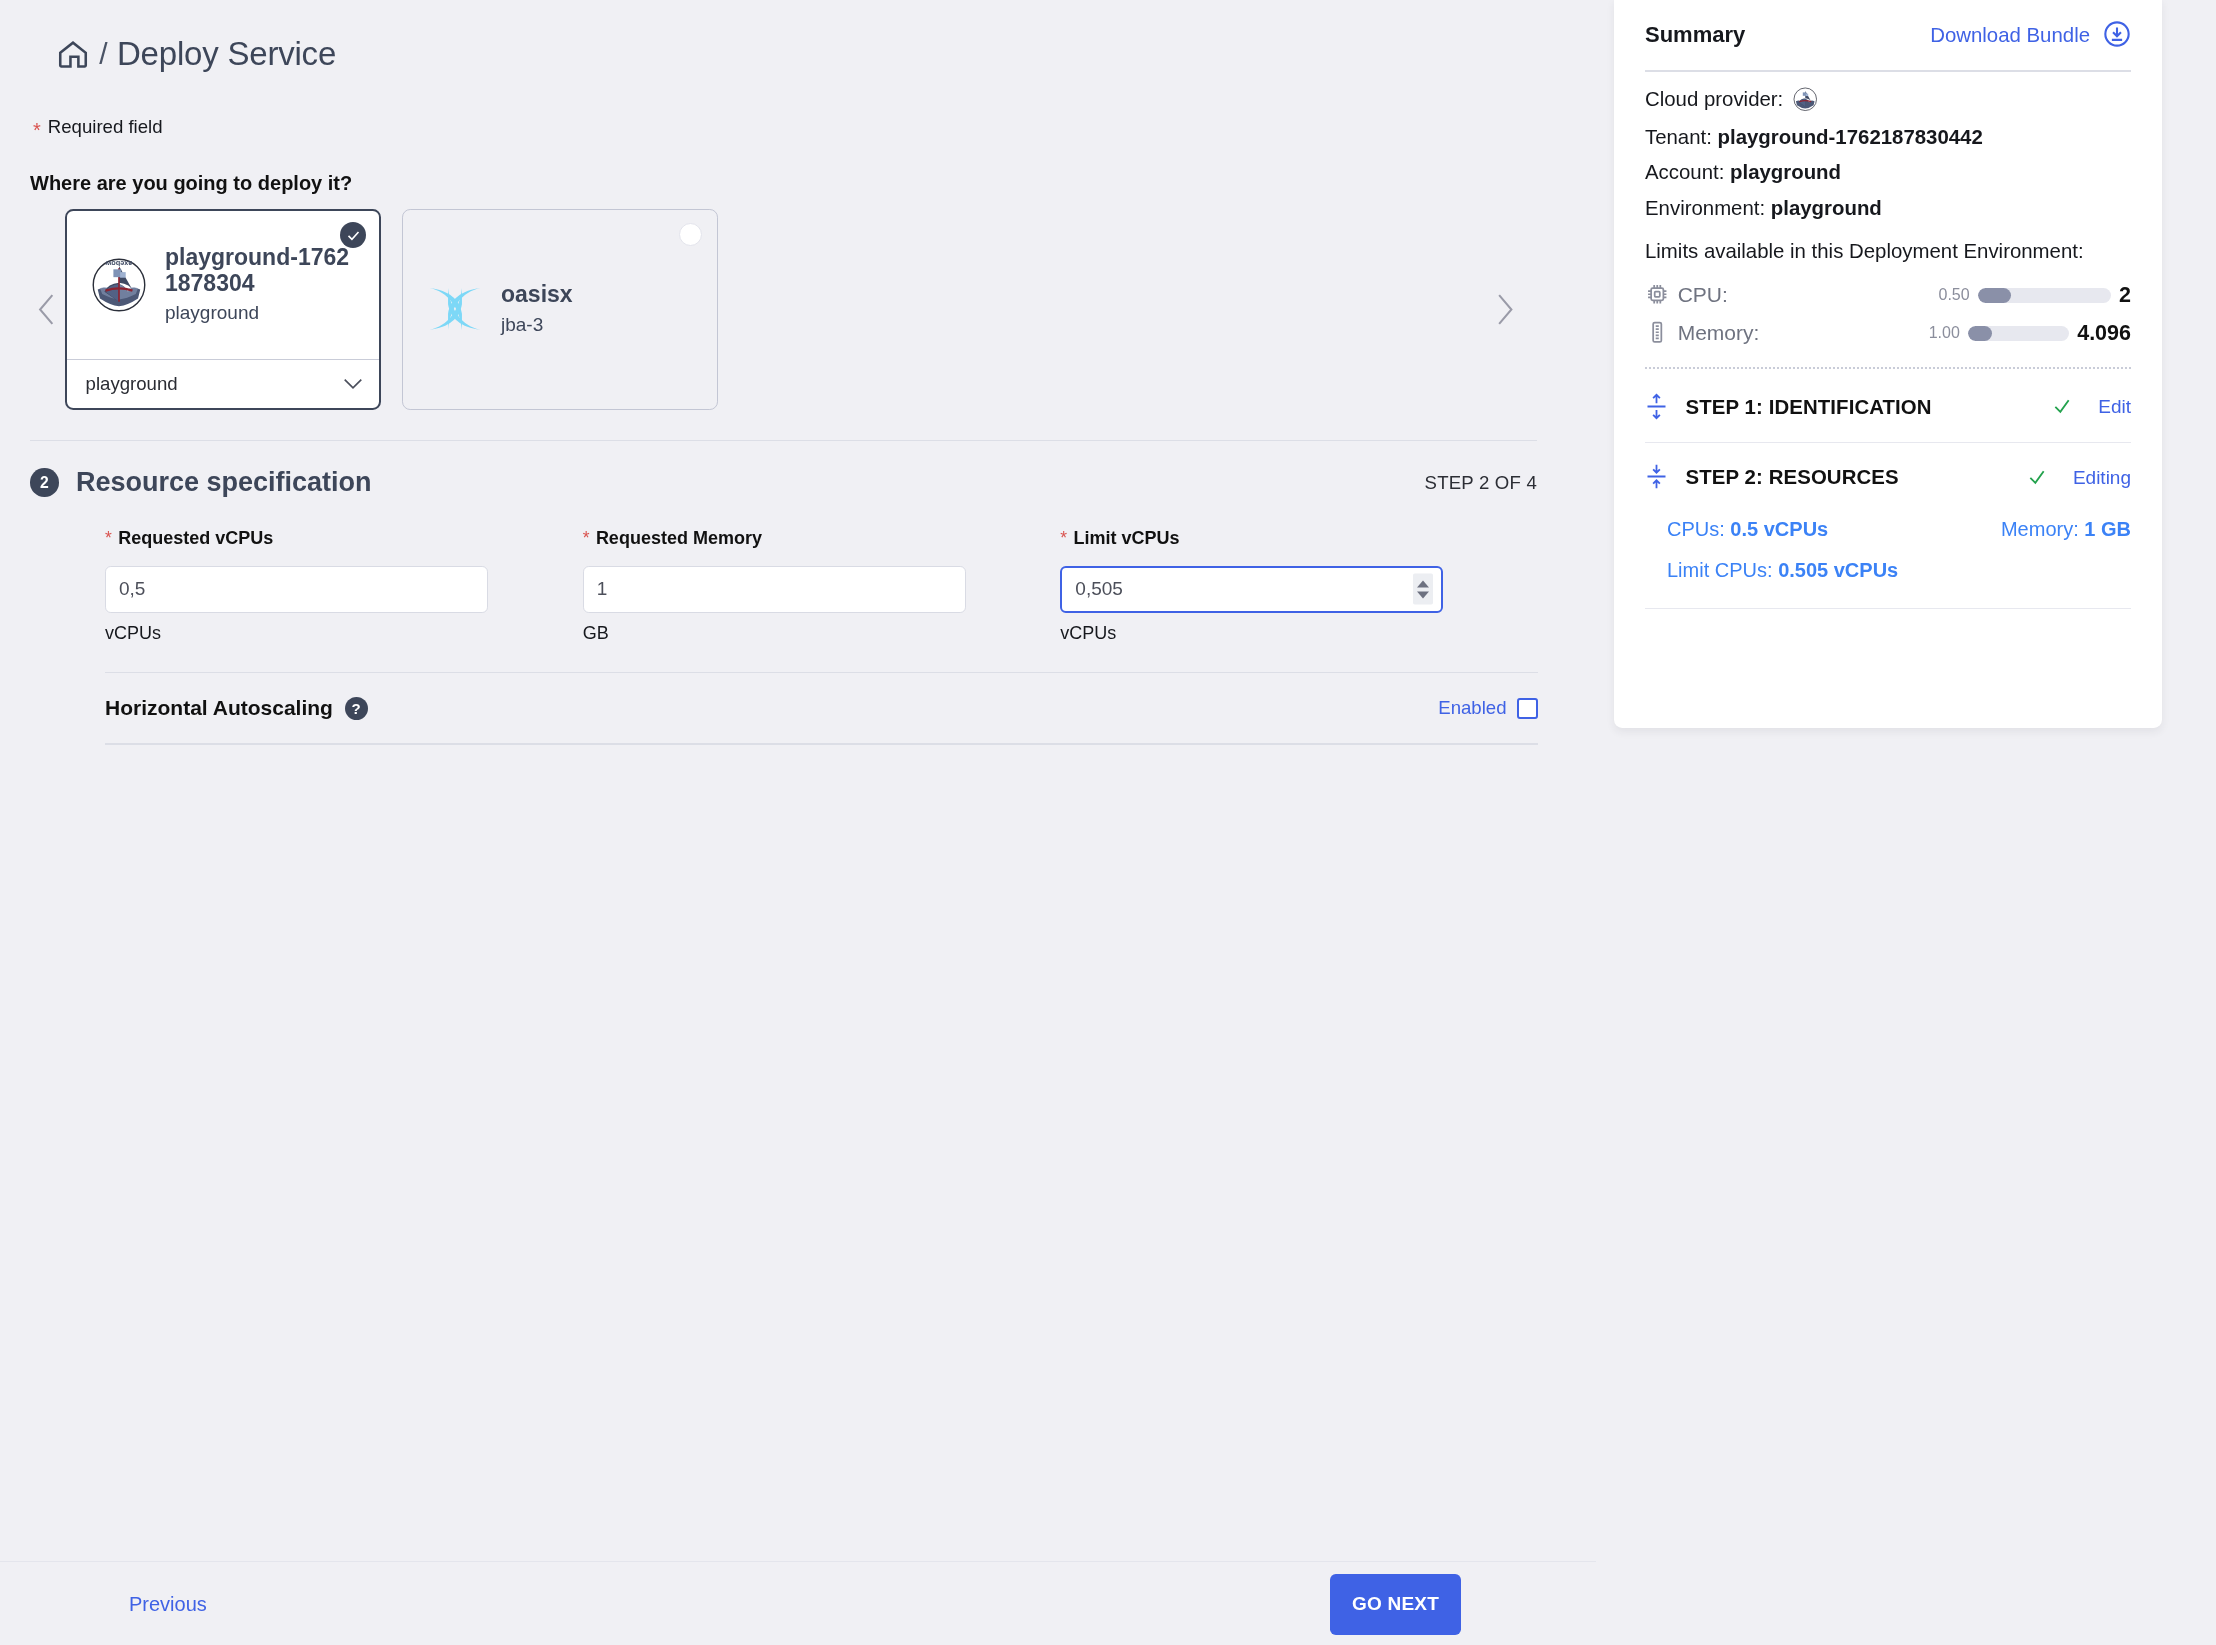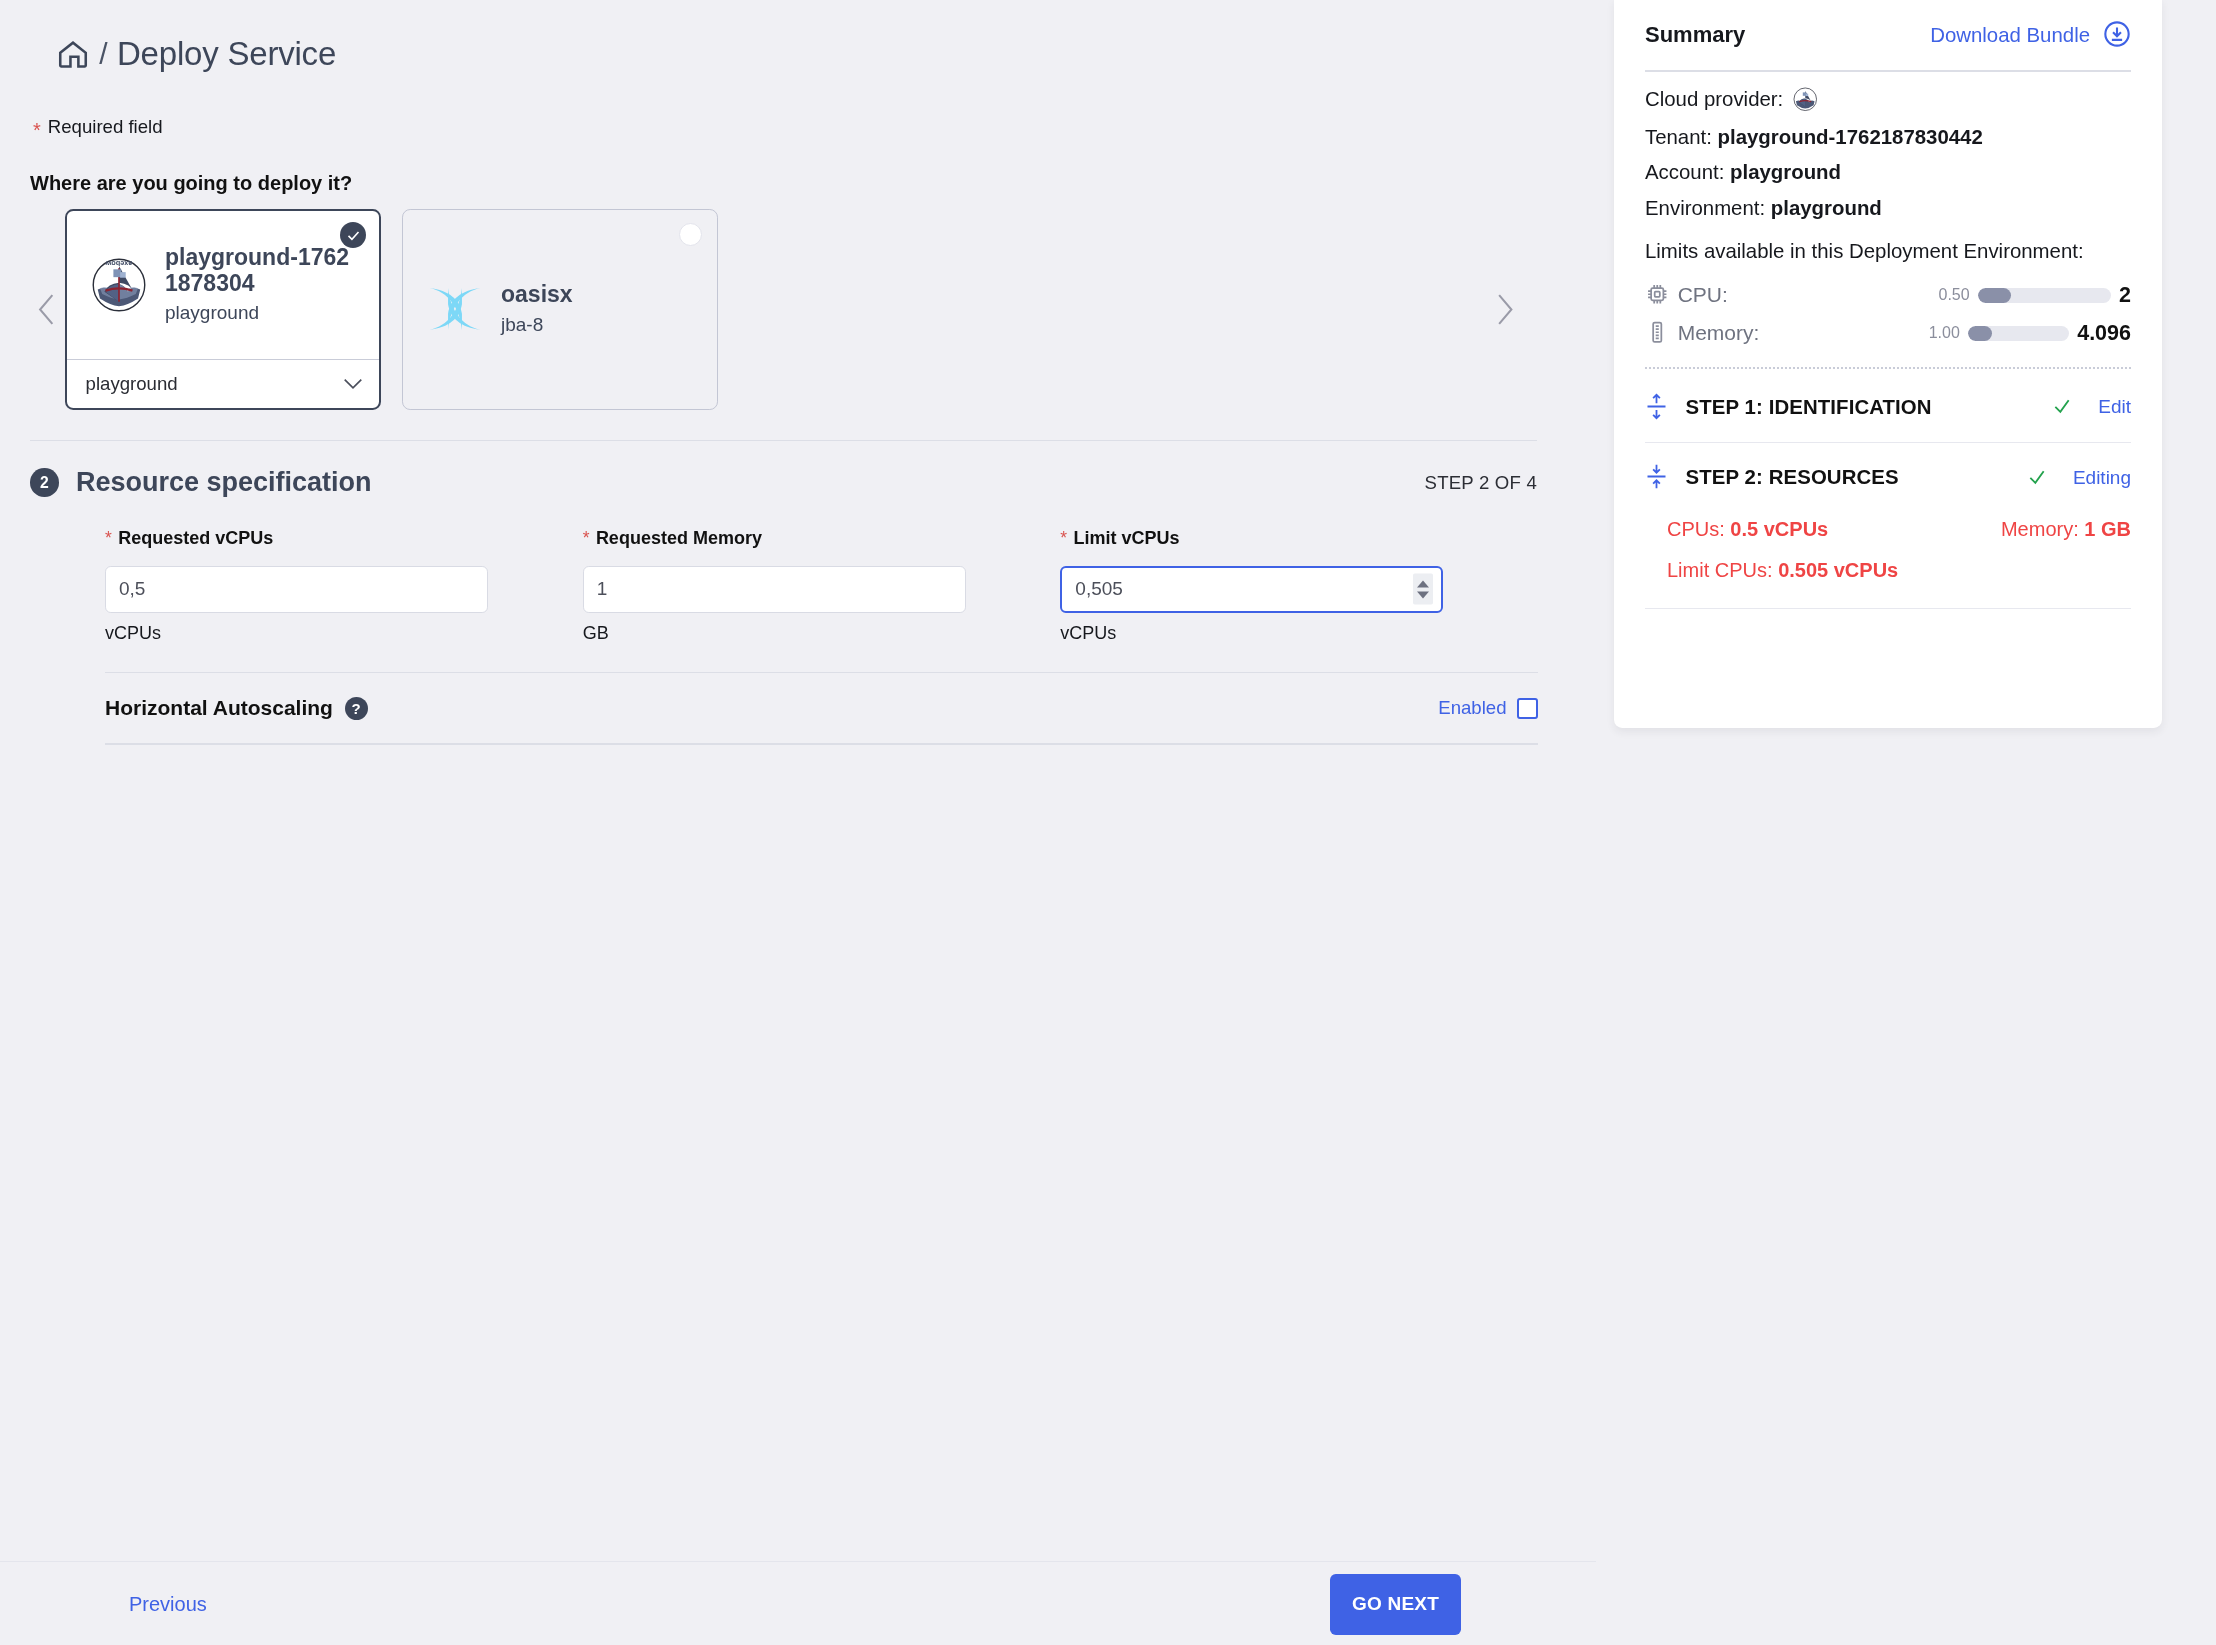--- a/index.html
+++ b/index.html
@@ -204,21 +204,21 @@
   .limit-max { font-size: 21.5px; font-weight: 700; color:#111; min-width: 0; }
 
   .steps { padding-top: 3.5px; }
   .step-row { display:flex; align-items:center; height: 69px; }
   .step-ico { width: 23px; height: 27px; color:#3f62e5; flex: 0 0 23px; }
   .step-label { margin-left: 17.5px; font-size: 20.4px; font-weight: 700; color:#111; letter-spacing: 0.1px; }
   .step-right { margin-left:auto; display:flex; align-items:center; gap: 26px; }
   .tick { width: 20px; height: 20px; color:#23a24d; }
   .step-action { font-size: 19px; color:#3f62e5; }
   .step-detail { display:flex; padding: 5.8px 0 7px 22px; }
-  .step-detail .d { font-size: 20px; color:#ef4444; }
+  .step-detail .d { font-size: 20px; color:#3b82f6; }
   .step-detail .d b { font-weight: 700; }
   .step-detail .right { margin-left:auto; }
   .step-detail2 { padding: 10.5px 0 26px 22px; }
 </style>
 </head>
 <body>
 
 <div class="page">
 
   <div class="main">
@@ -290,21 +290,21 @@
             <div class="logo-wrap">
               <svg viewBox="0 0 100 100" width="58" height="58">
                 <path d="M6 14 C38 20 58 48 62 86 L62 58 C58 34 40 18 6 14 Z" fill="#7dd8f7"></path>
                 <path d="M94 14 C62 20 42 48 38 86 L38 58 C42 34 60 18 94 14 Z" fill="#7dd8f7"></path>
                 <path d="M6 86 C38 80 58 52 62 14 L62 42 C58 66 40 82 6 86 Z" fill="#7dd8f7"></path>
                 <path d="M94 86 C62 80 42 52 38 14 L38 42 C42 66 60 82 94 86 Z" fill="#7dd8f7"></path>
               </svg>
             </div>
             <div class="env-meta">
               <div class="env-name">oasisx</div>
-              <div class="env-sub muted">jba-8</div>
+              <div class="env-sub muted">jba-3</div>
             </div>
           </div>
         </div>
 
       </div>
       <div class="car-arrow" style="margin-left:769px">
         <svg viewBox="0 0 24 34" fill="none" stroke="currentColor" stroke-width="2">
             <path d="M7 3l12 14L7 31"></path>
           </svg>
       </div>

